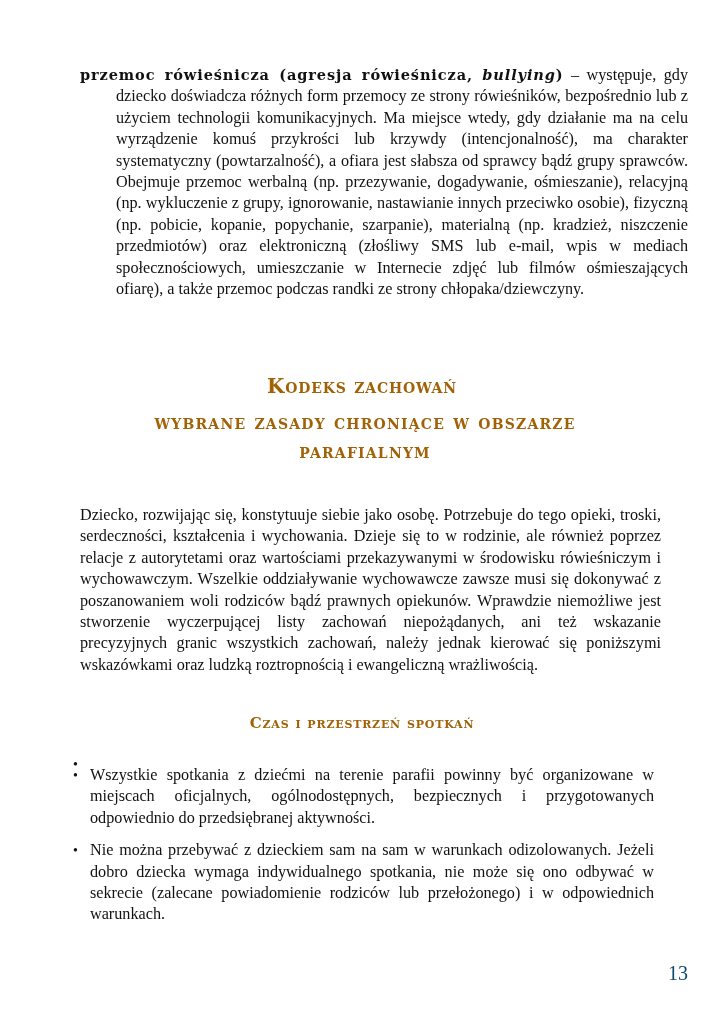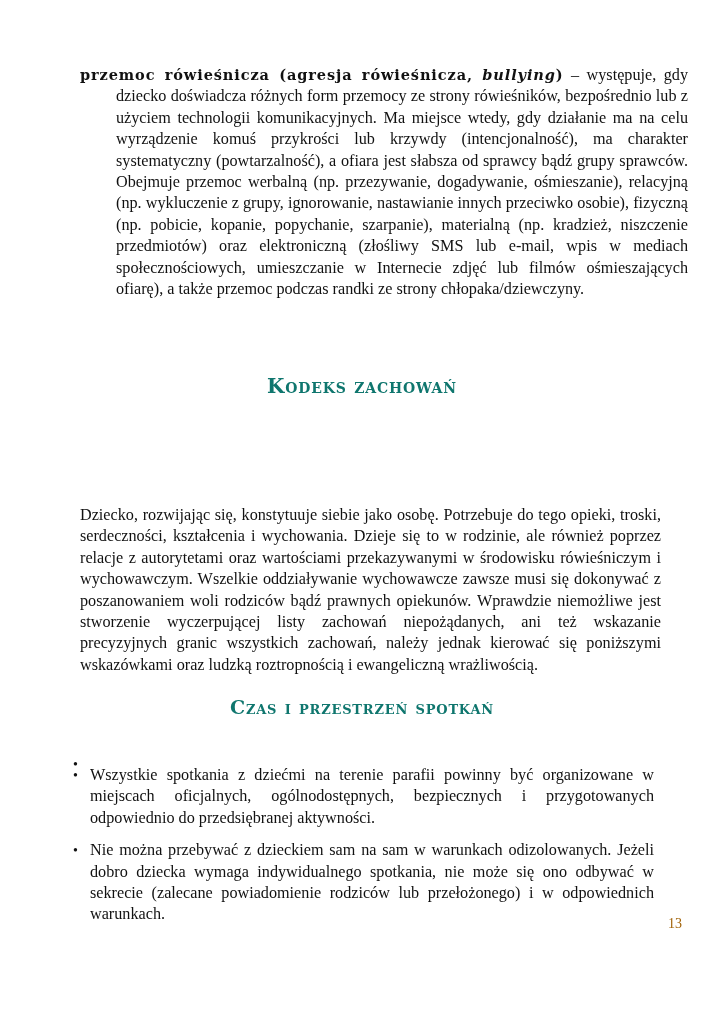--- a/index.html
+++ b/index.html
@@ -47,39 +47,39 @@
     
     .heading {
       position: absolute;
       left: 0;
       width: 724px;
       text-align: center;
       font-family: "DejaVu Serif", serif;
       font-weight: 900;
       font-variant: small-caps;
       margin: 0;
-      color: #0f766e;
+      color: #a16207;
     }
     .h-main {
       top: 371px;
       font-size: 20px;
       letter-spacing: 0.8px;
       line-height: 30px;
     }
     .h-sub {
       top: 408px;
       left: 100px;
       width: 530px;
       font-size: 20px;
       letter-spacing: 1.2px;
       line-height: 29px;
     }
     .h-section {
-      top: 696px;
-      font-size: 19px;
+      top: 712px;
+      font-size: 15px;
       letter-spacing: 0.8px;
       line-height: 22px;
     }
     .intro {
       position: absolute;
       left: 72px;
       top: 497px;
       width: 581px;
       font-size: 16.2px;
       line-height: 21.4px;
@@ -105,33 +105,34 @@
     }
     .bullet-dot {
       position: absolute;
       left: 1px;
       top: 0;
       font-size: 14px;
     }
     .page-number {
       position: absolute;
       left: 668px;
-      top: 916px;
-      font-size: 14px;
-      color: #a16207;
+      top: 962px;
+      font-size: 20px;
+      color: #0c4a6e;
     }
   </style>
 </head>
 <body>
 
 <div class="page">
 
   <p class="definition"><span class="term"><span>przemoc rówieśnicza (agresja rówieśnicza, </span><span class="term-italic">bullying</span><span>)</span></span><span> – występuje, gdy dziecko doświadcza różnych form przemocy ze strony rówieśników, bezpośrednio lub z użyciem technologii komunikacyjnych. Ma miejsce wtedy, gdy działanie ma na celu wyrządzenie komuś przykrości lub krzywdy (intencjonalność), ma charakter systematyczny (powtarzalność), a ofiara jest słabsza od sprawcy bądź grupy sprawców. Obejmuje przemoc werbalną (np. przezywanie, dogadywanie, ośmieszanie), relacyjną (np. wykluczenie z grupy, ignorowanie, nastawianie innych przeciwko osobie), fizyczną (np. pobicie, kopanie, popychanie, szarpanie), materialną (np. kradzież, niszczenie przedmiotów) oraz elektroniczną (złośliwy SMS lub e-mail, wpis w mediach społecznościowych, umieszczanie w Internecie zdjęć lub filmów ośmieszających ofiarę), a także przemoc podczas randki ze strony chłopaka/dziewczyny.</span></p>
 
   <h1 class="heading h-main">Kodeks zachowań</h1>
+  <h2 class="heading h-sub">wybrane zasady chroniące w obszarze parafialnym</h2>
 
   <p class="intro">Dziecko, rozwijając się, konstytuuje siebie jako osobę. Potrzebuje do tego opieki, troski, serdeczności, kształcenia i wychowania. Dzieje się to w rodzinie, ale również poprzez relacje z autorytetami oraz wartościami przekazywanymi w środowisku rówieśniczym i wychowawczym. Wszelkie oddziaływanie wychowawcze zawsze musi się dokonywać z poszanowaniem woli rodziców bądź prawnych opiekunów. Wprawdzie niemożliwe jest stworzenie wyczerpującej listy zachowań niepożądanych, ani też wskazanie precyzyjnych granic wszystkich zachowań, należy jednak kierować się poniższymi wskazówkami oraz ludzką roztropnością i ewangeliczną wrażliwością.</p>
 
   <h3 class="heading h-section">Czas i przestrzeń spotkań</h3>
 
   <ul class="bullets">
     <li>
       <span class="bullet-dot">•</span>
     </li>
     <li>

